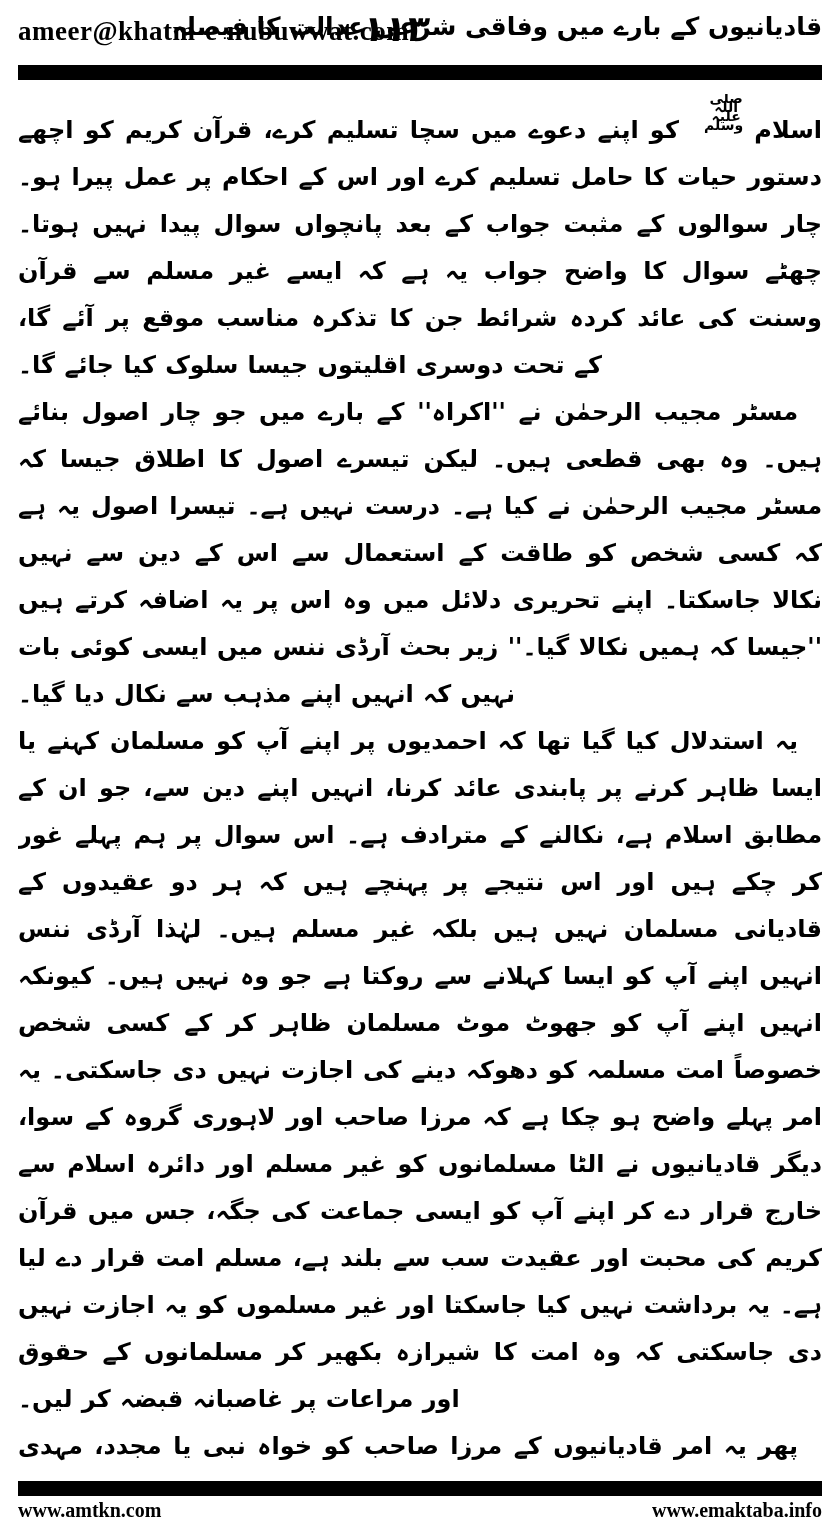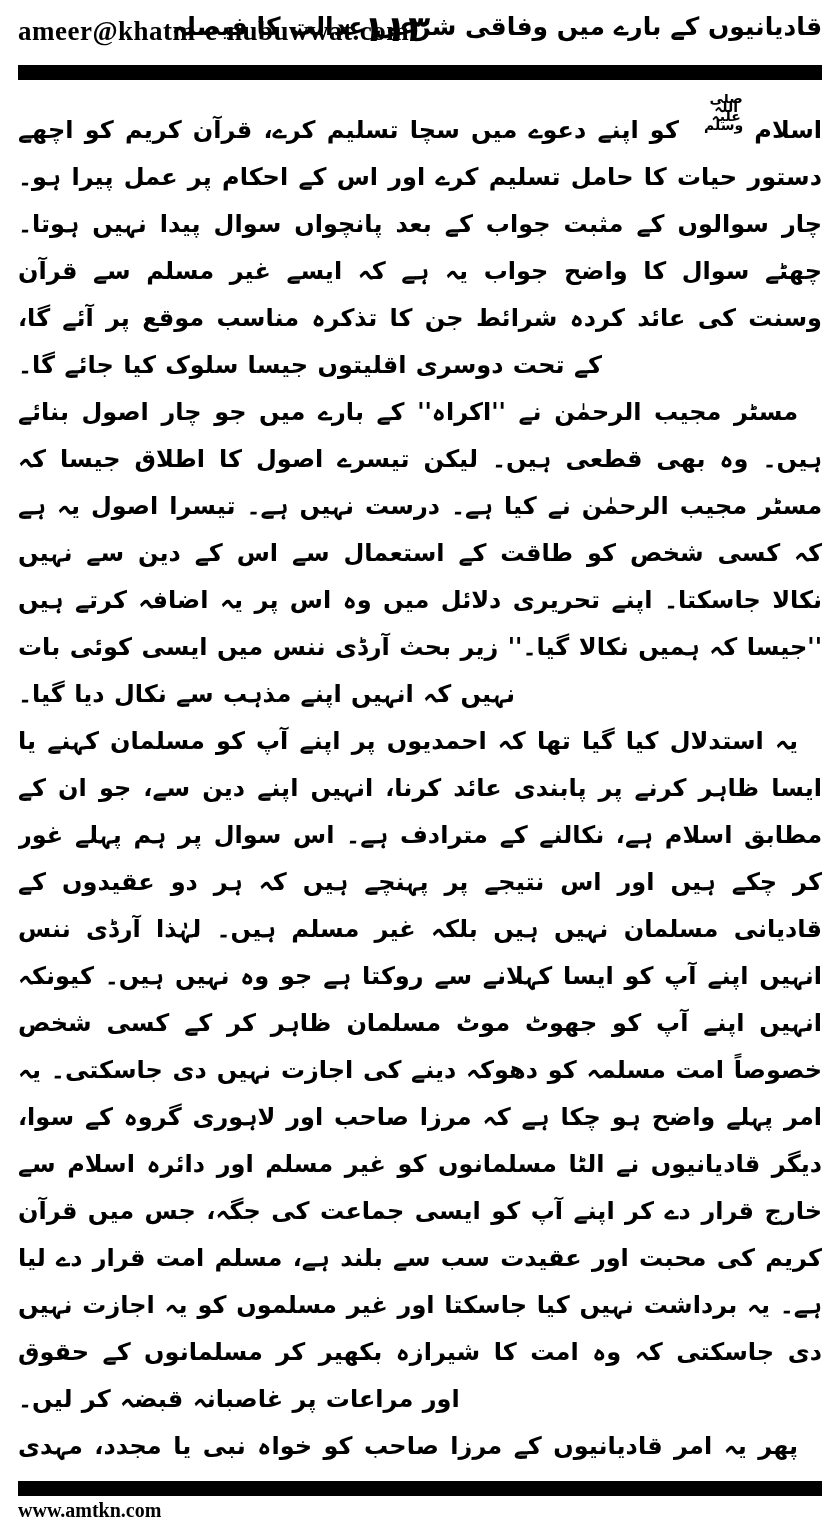--- a/index.html
+++ b/index.html
@@ -92,15 +92,16 @@
       <p class="para">اسلام <span class="saw">صلی اللہ علیہ وسلم</span> کو اپنے دعوے میں سچا تسلیم کرے، قرآن کریم کو اچھے دستور حیات کا حامل تسلیم کرے اور اس کے احکام پر عمل پیرا ہو۔ چار سوالوں کے مثبت جواب کے بعد پانچواں سوال پیدا نہیں ہوتا۔ چھٹے سوال کا واضح جواب یہ ہے کہ ایسے غیر مسلم سے قرآن وسنت کی عائد کردہ شرائط جن کا تذکرہ مناسب موقع پر آئے گا، کے تحت دوسری اقلیتوں جیسا سلوک کیا جائے گا۔</p>
       <p class="para indent">مسٹر مجیب الرحمٰن نے ''اکراہ'' کے بارے میں جو چار اصول بنائے ہیں۔ وہ بھی قطعی ہیں۔ لیکن تیسرے اصول کا اطلاق جیسا کہ مسٹر مجیب الرحمٰن نے کیا ہے۔ درست نہیں ہے۔ تیسرا اصول یہ ہے کہ کسی شخص کو طاقت کے استعمال سے اس کے دین سے نہیں نکالا جاسکتا۔ اپنے تحریری دلائل میں وہ اس پر یہ اضافہ کرتے ہیں ''جیسا کہ ہمیں نکالا گیا۔'' زیر بحث آرڈی ننس میں ایسی کوئی بات نہیں کہ انہیں اپنے مذہب سے نکال دیا گیا۔</p>
       <p class="para indent">یہ استدلال کیا گیا تھا کہ احمدیوں پر اپنے آپ کو مسلمان کہنے یا ایسا ظاہر کرنے پر پابندی عائد کرنا، انہیں اپنے دین سے، جو ان کے مطابق اسلام ہے، نکالنے کے مترادف ہے۔ اس سوال پر ہم پہلے غور کر چکے ہیں اور اس نتیجے پر پہنچے ہیں کہ ہر دو عقیدوں کے قادیانی مسلمان نہیں ہیں بلکہ غیر مسلم ہیں۔ لہٰذا آرڈی ننس انہیں اپنے آپ کو ایسا کہلانے سے روکتا ہے جو وہ نہیں ہیں۔ کیونکہ انہیں اپنے آپ کو جھوٹ موٹ مسلمان ظاہر کر کے کسی شخص خصوصاً امت مسلمہ کو دھوکہ دینے کی اجازت نہیں دی جاسکتی۔ یہ امر پہلے واضح ہو چکا ہے کہ مرزا صاحب اور لاہوری گروہ کے سوا، دیگر قادیانیوں نے الٹا مسلمانوں کو غیر مسلم اور دائرہ اسلام سے خارج قرار دے کر اپنے آپ کو ایسی جماعت کی جگہ، جس میں قرآن کریم کی محبت اور عقیدت سب سے بلند ہے، مسلم امت قرار دے لیا ہے۔ یہ برداشت نہیں کیا جاسکتا اور غیر مسلموں کو یہ اجازت نہیں دی جاسکتی کہ وہ امت کا شیرازہ بکھیر کر مسلمانوں کے حقوق اور مراعات پر غاصبانہ قبضہ کر لیں۔</p>
       <p class="para indent">پھر یہ امر قادیانیوں کے مرزا صاحب کو خواہ نبی یا مجدد، مہدی معہود یا مسیح موعود ماننے کے حقوق پر بھی اثر انداز نہیں ہوتا اور نہ ہی اس سے ان کے اس حق میں مداخلت ہوتی ہے کہ وہ اپنے مذہب پر عمل کریں اور اس کے اصولوں کے مطابق اپنی عبادت گاہوں میں عبادت کریں۔</p>
     </div>
 
   <div class="rule rule-bottom"></div>
 
   <div class="footer">
     <span>www.amtkn.com</span>
+    <span>www.emaktaba.info</span>
   </div>
 
 </div>
 
 </body></html>

